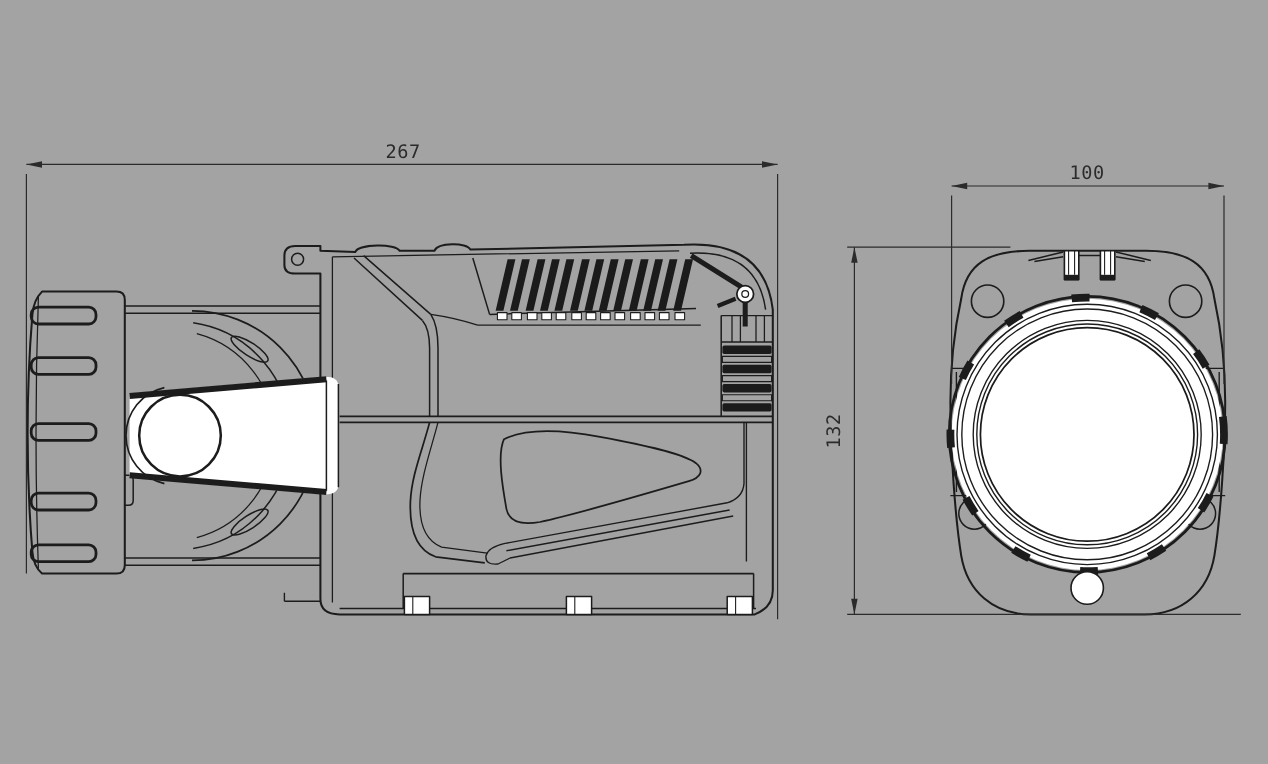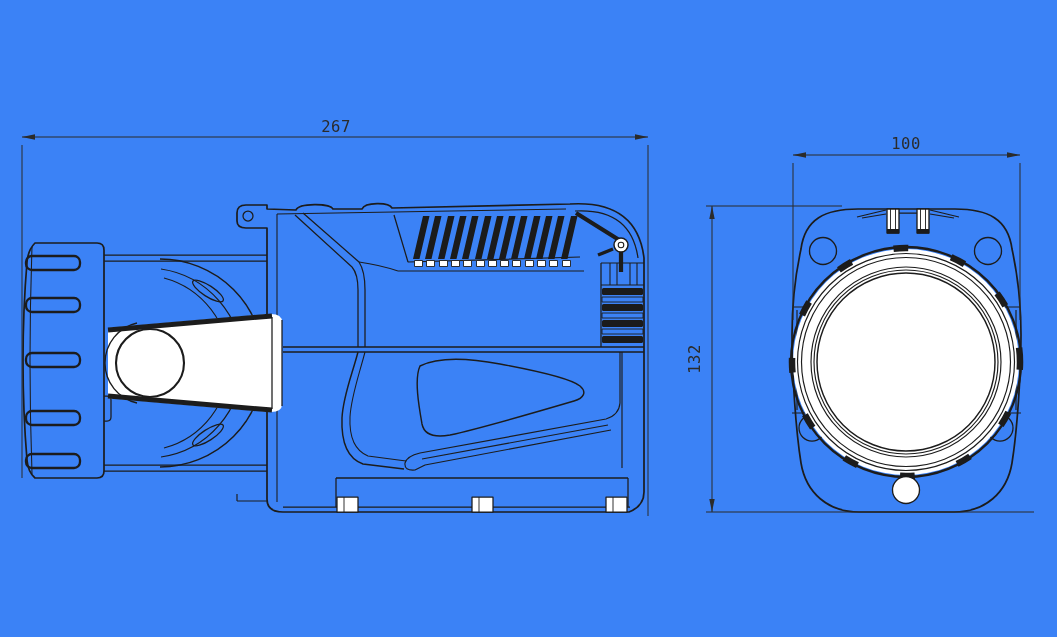--- a/index.html
+++ b/index.html
@@ -1,16 +1,16 @@
 <!DOCTYPE html>
 <html><head>
 <meta charset="utf-8">
 <style>
   html,body{margin:0;padding:0;background:#fff;}
-  .page{position:relative;width:1057px;height:637px;background:#3b82f6;overflow:hidden;
+  .page{position:relative;width:1057px;height:637px;background:#a3a3a3;overflow:hidden;
         font-family:"DejaVu Sans Mono","Liberation Mono",monospace;}
   svg{display:block;}
   .ln{fill:none;stroke:#1c1c1c;stroke-linecap:butt;stroke-linejoin:round;}
   .s09{stroke-width:.9}.s1{stroke-width:1.05}.s11{stroke-width:1.15}.s12{stroke-width:1.25}
   .s13{stroke-width:1.35}.s14{stroke-width:1.45}.s16{stroke-width:1.7}.s2{stroke-width:2.1}
   .s22{stroke-width:2.3}.s35{stroke-width:3.5}.s4{stroke-width:4.2}.s5{stroke-width:5}
   .dk{fill:#1b1b1b;stroke:none;}
   .wf{fill:#ffffff;}
   .dim{fill:none;stroke:#2b2b2b;stroke-width:1;}
   .dimtxt{font:15.5px "DejaVu Sans Mono","Liberation Mono",monospace;letter-spacing:.5px;}

